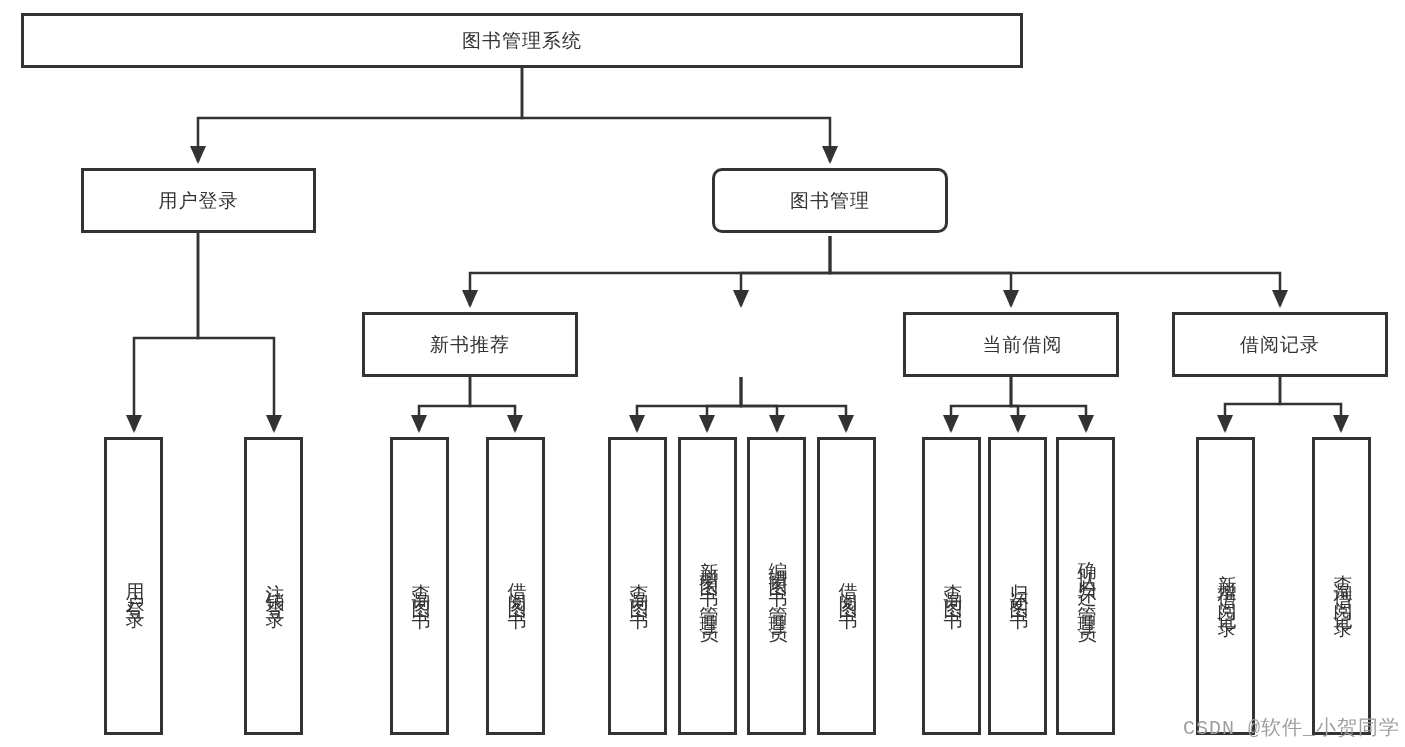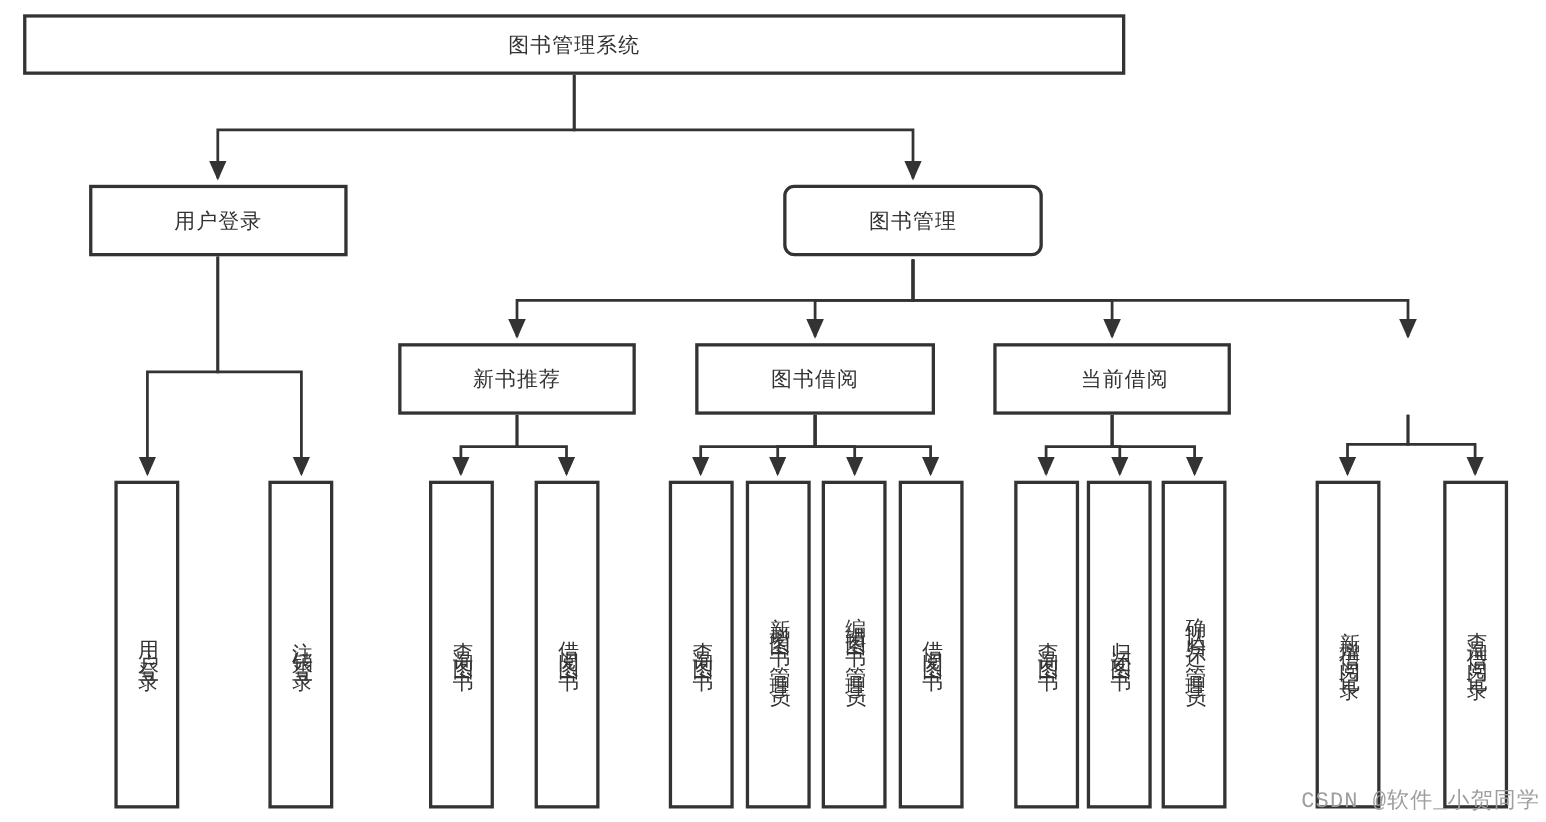--- a/index.html
+++ b/index.html
@@ -101,22 +101,22 @@
       <path d="M1280,377 L1280,404 L1341,404 L1341,431" marker-end="url(#arrow)"></path>
     </g>
   </svg>
 
   <div class="node" style="left:21px; top:13px; width:1002px; height:55px;">图书管理系统</div>
 
   <div class="node" style="left:81px; top:168px; width:235px; height:65px;">用户登录</div>
   <div class="node" style="left:712px; top:168px; width:236px; height:65px;border-radius:10px;">图书管理</div>
 
   <div class="node" style="left:362px; top:312px; width:216px; height:65px;">新书推荐</div>
-  <div class="node" style="left:632px; top:312px; width:218px; height:65px;">图书借阅</div>
   <div class="node" style="left:903px; top:312px; width:216px; height:65px;padding-left:23px;">当前借阅</div>
+  <div class="node" style="left:1172px; top:312px; width:216px; height:65px;">借阅记录</div>
 
   <div class="vnode" style="left:104px;">
     <span>用户登录</span>
   </div>
   <div class="vnode" style="left:244px;">
     <span>注销登录</span>
   </div>
 
   <div class="vnode" style="left:390px;">
     <span>查询图书</span>

